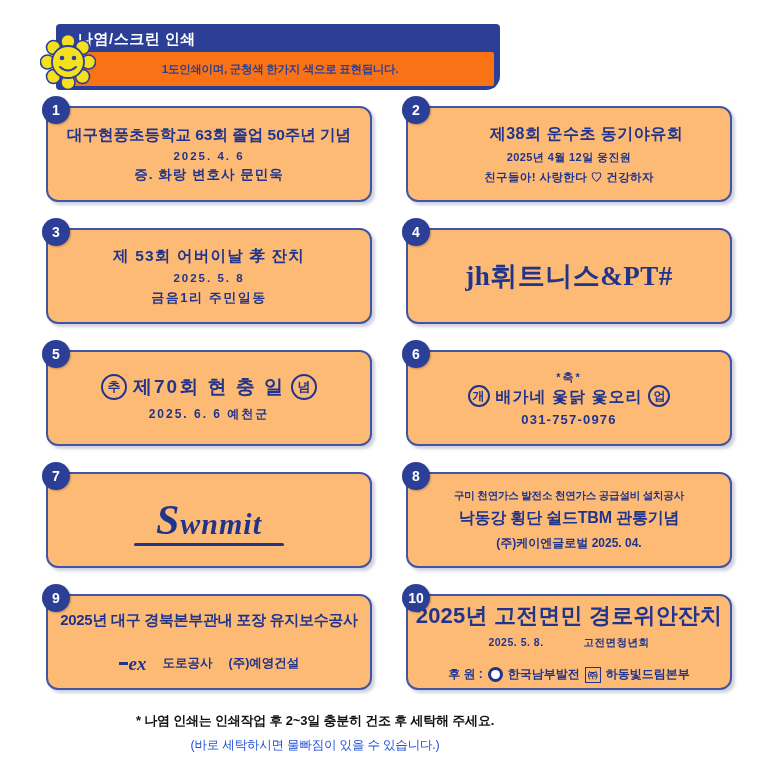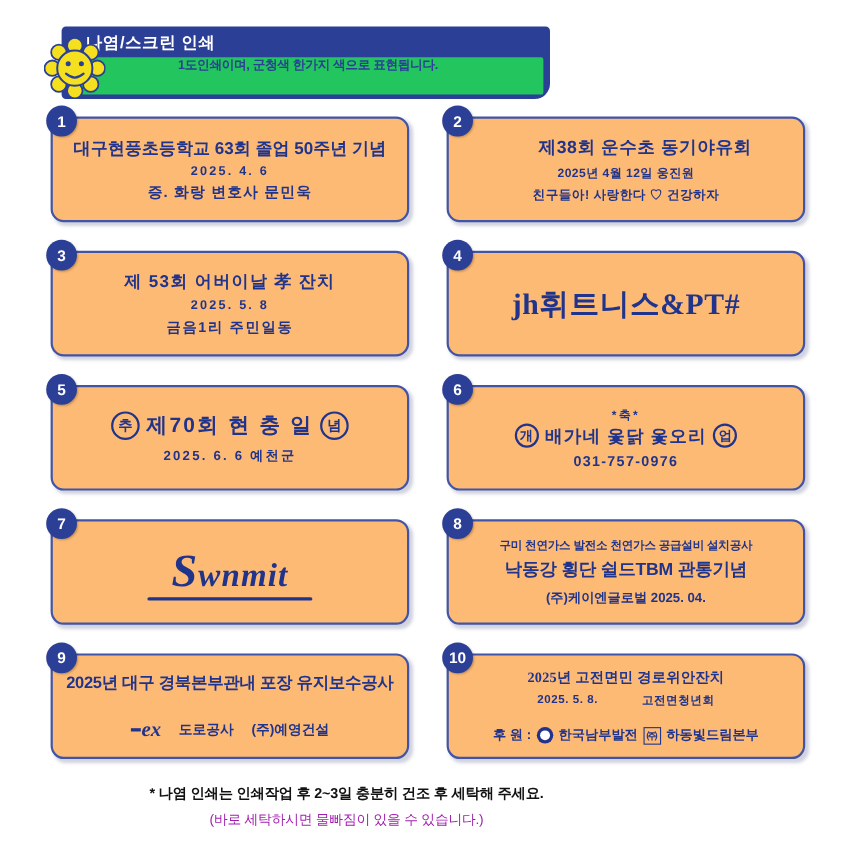--- a/index.html
+++ b/index.html
@@ -45,24 +45,25 @@
     font-weight: bold;
     color: #ffffff;
     letter-spacing: 0.5px;
   }
   .header-sub-wrap {
     position: absolute;
     left: 44px;
     top: 26px;
     width: 428px;
     height: 34px;
-    background: #22c55e;
+    background: #f97316;
     border: 2px solid #2c3f96;
     border-radius: 4px;
     display: flex;
+    align-items: center;
     justify-content: center;
   }
   .header-sub {
     font-size: 11.5px;
     font-weight: bold;
     color: #2c3f96;
     letter-spacing: -0.3px;
   }
   .flower {
     position: absolute;
@@ -218,21 +219,21 @@
   }
   .ex-dash {
     display: inline-block;
     width: 9px;
     height: 3px;
     background: #21348c;
     margin-right: 1px;
     vertical-align: middle;
   }
 
-  .c10-l1 { font-size: 13px; font-weight: bold; letter-spacing: 0.2px; font-family: Liberation Serif, serif; }
+  .c10-l1 { font-size: 22px; font-weight: bold; letter-spacing: 0.2px; }
   .c10-l2 { font-size: 10.5px; font-weight: bold; margin-top: 5px; letter-spacing: 0.5px; display:flex; gap: 40px; }
   .c10-l3 {
     display: flex;
     align-items: center;
     justify-content: flex-start;
     gap: 5px;
     margin-top: 16px;
     font-size: 12px;
     font-weight: bold;
   }
@@ -275,21 +276,21 @@
   }
   .footer-1 {
     font-size: 13px;
     font-weight: bold;
     color: #111111;
     letter-spacing: -0.2px;
   }
   .footer-2 {
     font-size: 12.5px;
     margin-top: 7px;
-    color: #a21caf;
+    color: #1d4ed8;
     letter-spacing: -0.2px;
   }
 </style>
 </head>
 <body>
 
 <div class="page">
 
   <div class="header">
     <div class="header-bar"></div>

